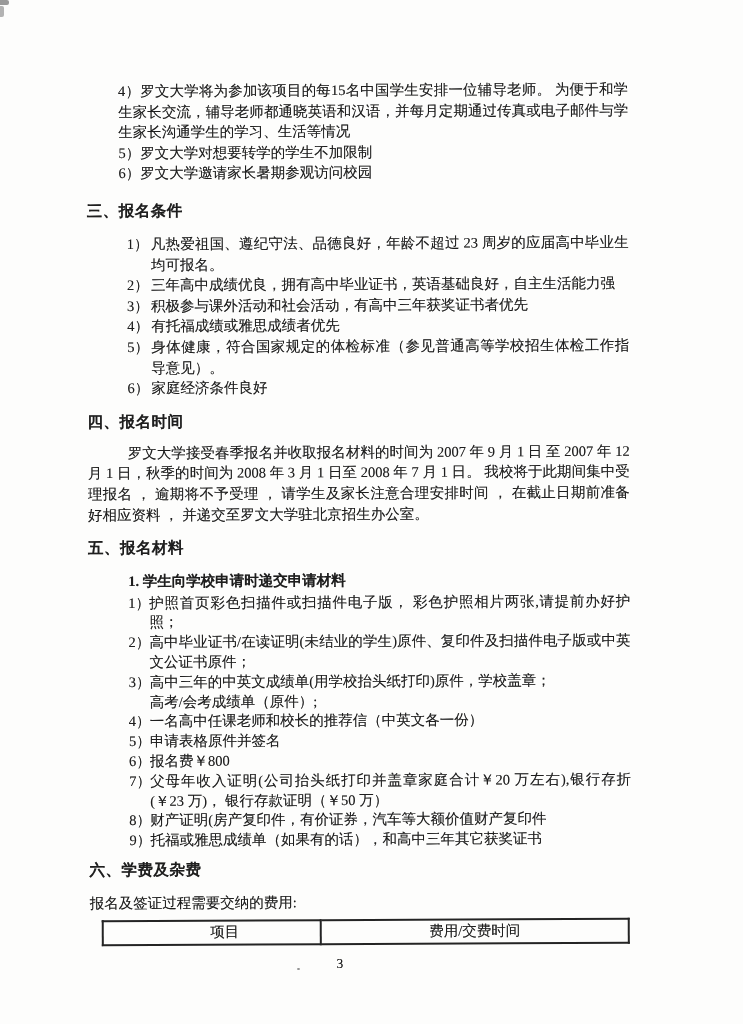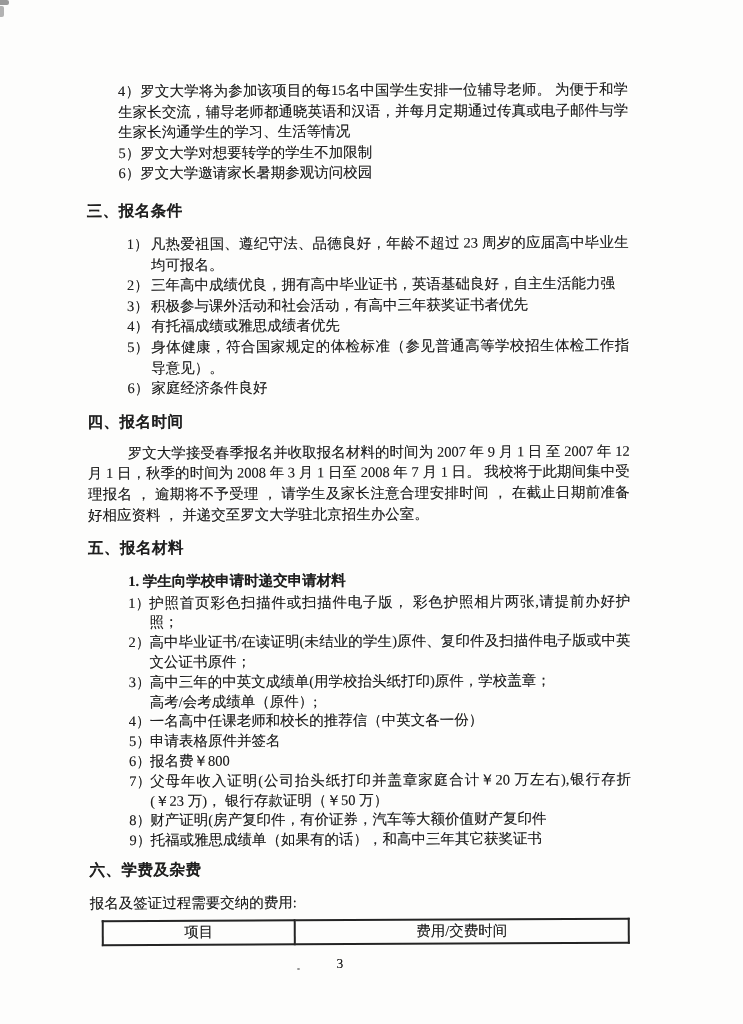--- a/index.html
+++ b/index.html
@@ -65,21 +65,21 @@
     table-layout: fixed;
   }
   .fees-table td {
     border: 2px solid #242424;
     height: 22px;
     text-align: center;
     vertical-align: middle;
     font-size: 14.5px;
     padding: 0;
   }
-  .fees-table .col-item { width: 190px; }
+  .fees-table .col-item { width: 190px; padding-left: 26px; }
   .page-num {
     margin-top: 9px;
     width: 500px;
     text-align: center;
     font-size: 13.5px;
   }
   
   .artifact { position: absolute; background: #9a9a9a; }
   .a1 { left: 0; top: 0; width: 9px; height: 5px; border-radius: 0 2px 2px 0; }
   .a2 { left: 0; top: 6px; width: 4px; height: 11px; background: #b3b3b3; border-radius: 0 2px 2px 0; }

